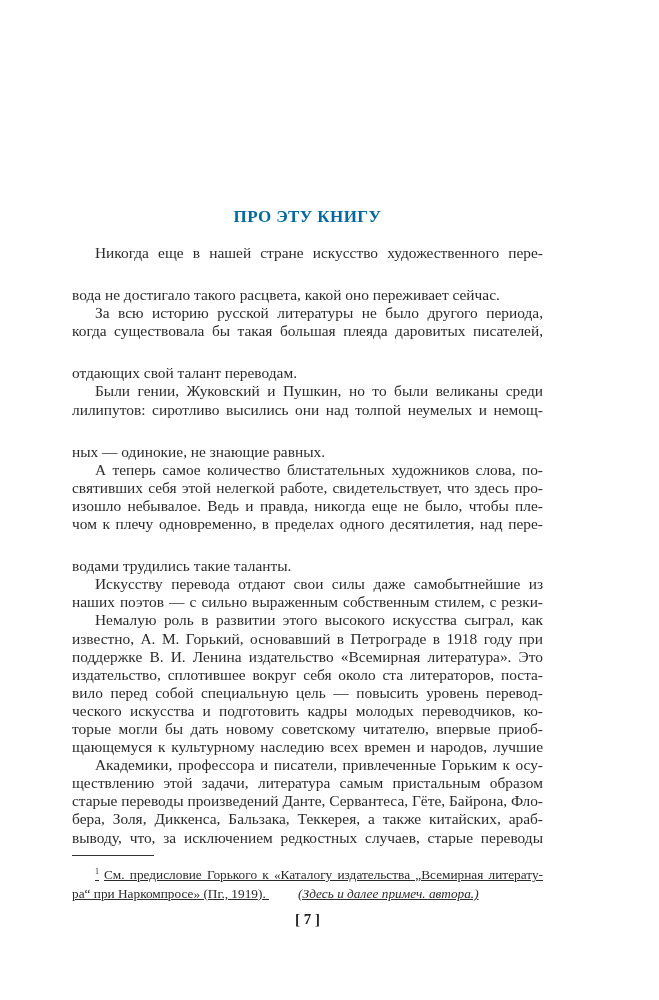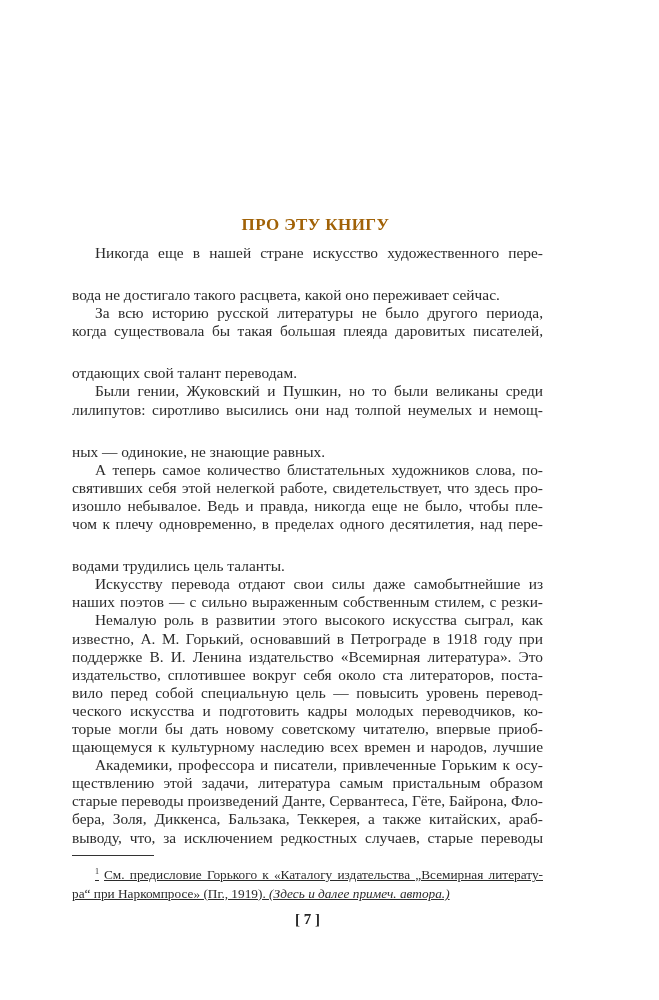--- a/index.html
+++ b/index.html
@@ -3,34 +3,34 @@
 <meta charset="utf-8">
 <style>
   html, body { margin: 0; padding: 0; }
   body {
     width: 659px; height: 1000px; background: #ffffff; position: relative; overflow: hidden;
     font-family: "Liberation Serif", "DejaVu Serif", serif; color: #2b2b2b;
   }
   .page { position: absolute; left: 0; top: 0; width: 659px; height: 1000px; }
   .heading {
     position: absolute; left: 72px; width: 471px; top: 207px; text-align: center;
-    font-weight: bold; font-size: 17px; letter-spacing: 0.4px; color: #a16207; margin: 8px;
+    font-weight: bold; font-size: 17px; letter-spacing: 0.4px; color: #0369a1; margin: 0;
   }
   .body-text { position: absolute; left: 72px; top: 244px; width: 471px; font-size: 15.4px; line-height: 18.1px; }
   .line { display: block; white-space: nowrap; text-align: justify; text-align-last: justify; height: 18.1px; }
   .line.last { text-align-last: left; margin-top: 24px; }
   .line.indent { padding-left: 23px; }
   sup.fnref { font-size: 9px; vertical-align: 6px; line-height: 0; }
   .fn-rule { position: absolute; left: 72px; top: 855px; width: 82px; height: 0; border-top: 1px solid #333; }
   .footnote { position: absolute; left: 72px; top: 862px; width: 471px; font-size: 13.3px; line-height: 19px; }
   .footnote .fline { display: block; white-space: nowrap; text-align: justify; text-align-last: justify; text-decoration: underline; }
   .footnote .fline.indent { padding-left: 23px; }
   .footnote .fline.last { text-align-last: left; }
   .footnote .fnmark { font-size: 8px; vertical-align: 5px; margin-right: 5px; }
-  .footnote .ital { font-style: italic; }
+  .footnote .ital { font-style: italic; margin-left: 29px; }
   .page-number {
     position: absolute; left: 72px; width: 471px; top: 911px; text-align: center;
     font-weight: bold; font-size: 15px; color: #262626;
   }
 </style>
 </head>
 <body>
 
 <div class="page">
   <h1 class="heading">ПРО ЭТУ КНИГУ</h1>
@@ -45,21 +45,21 @@
     <span class="line last">отдающих свой талант переводам.</span>
 
     <span class="line indent">Были гении, Жуковский и Пушкин, но то были великаны среди</span>
     <span class="line">лилипутов: сиротливо высились они над толпой неумелых и немощ-</span>
     <span class="line last">ных — одинокие, не знающие равных.</span>
 
     <span class="line indent">А теперь самое количество блистательных художников слова, по-</span>
     <span class="line">святивших себя этой нелегкой работе, свидетельствует, что здесь про-</span>
     <span class="line">изошло небывалое. Ведь и правда, никогда еще не было, чтобы пле-</span>
     <span class="line">чом к плечу одновременно, в пределах одного десятилетия, над пере-</span>
-    <span class="line last">водами трудились цель таланты.</span>
+    <span class="line last">водами трудились такие таланты.</span>
 
     <span class="line indent">Искусству перевода отдают свои силы даже самобытнейшие из</span>
     <span class="line">наших поэтов — с сильно выраженным собственным стилем, с резки-</span>
 
     <span class="line indent">Немалую роль в развитии этого высокого искусства сыграл, как</span>
     <span class="line">известно, А. М. Горький, основавший в Петрограде в 1918 году при</span>
     <span class="line">поддержке В. И. Ленина издательство «Всемирная литература». Это</span>
     <span class="line">издательство, сплотившее вокруг себя около ста литераторов, поста-</span>
     <span class="line">вило перед собой специальную цель — повысить уровень перевод-</span>
     <span class="line">ческого искусства и подготовить кадры молодых переводчиков, ко-</span>

